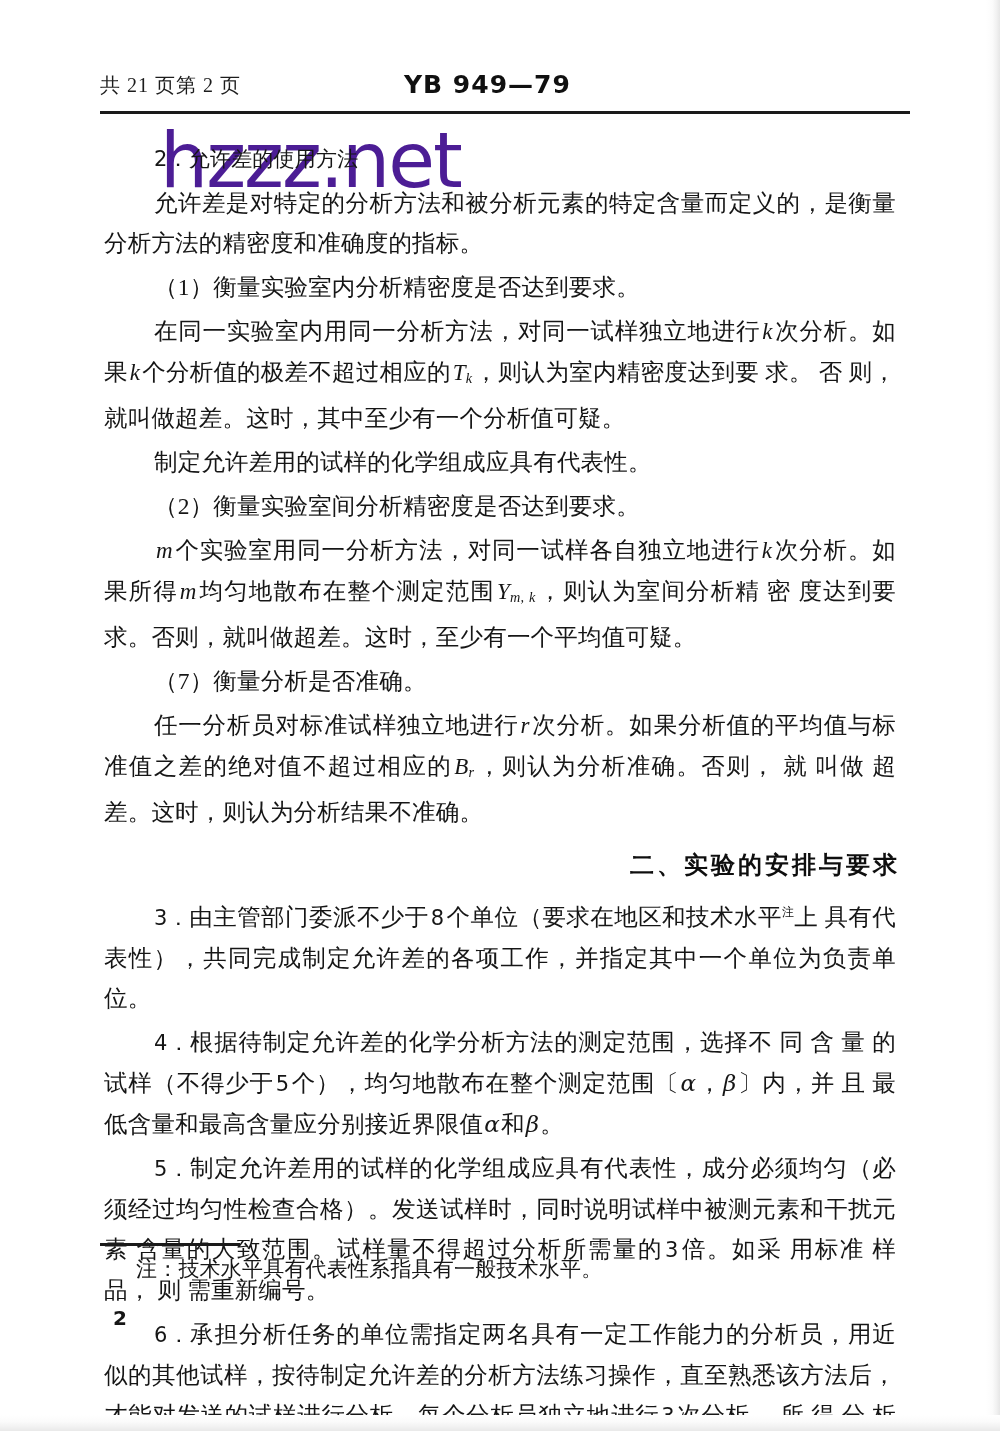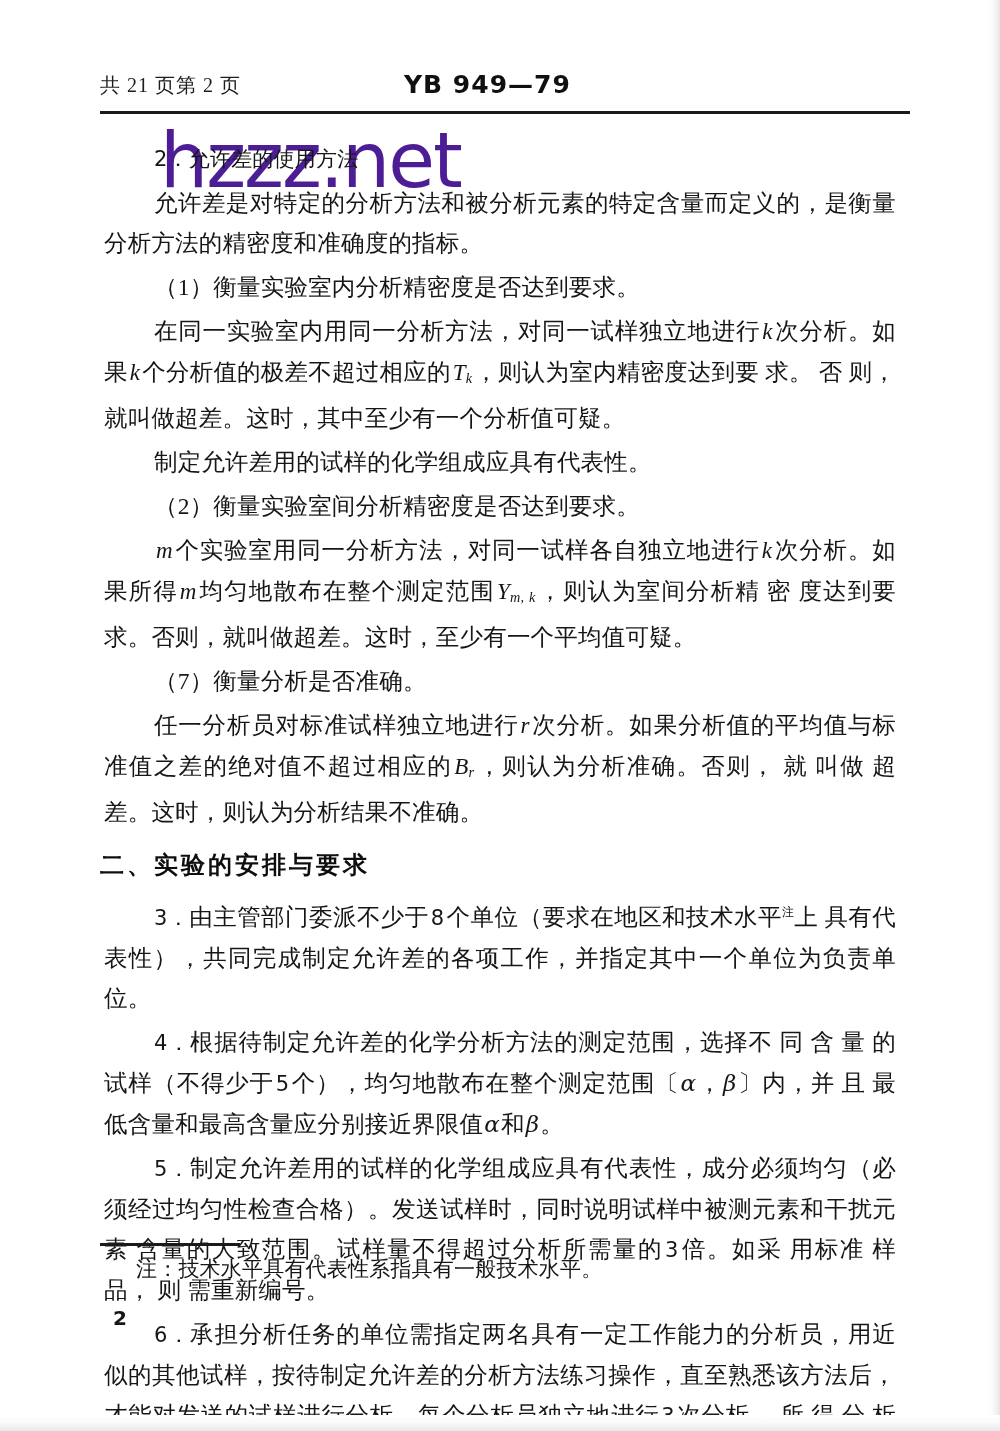--- a/index.html
+++ b/index.html
@@ -114,21 +114,21 @@
   }
   .indent2 { text-indent: 50px; }
   .heading-num {
     font-family: "DejaVu Sans", "Liberation Sans", sans-serif;
     font-size: 21px;
   }
   .sec-heading {
     font-size: 24px;
     line-height: 46px;
     font-weight: bold;
-    text-align: left;
+    text-align: right;
     color: #0e0e0e;
     letter-spacing: 3px;
     margin: 0;
     padding-top: 6px;
   }
   
   .mv {
     font-family: "Liberation Serif", "DejaVu Serif", serif;
     font-style: italic;
     font-size: 23px;

